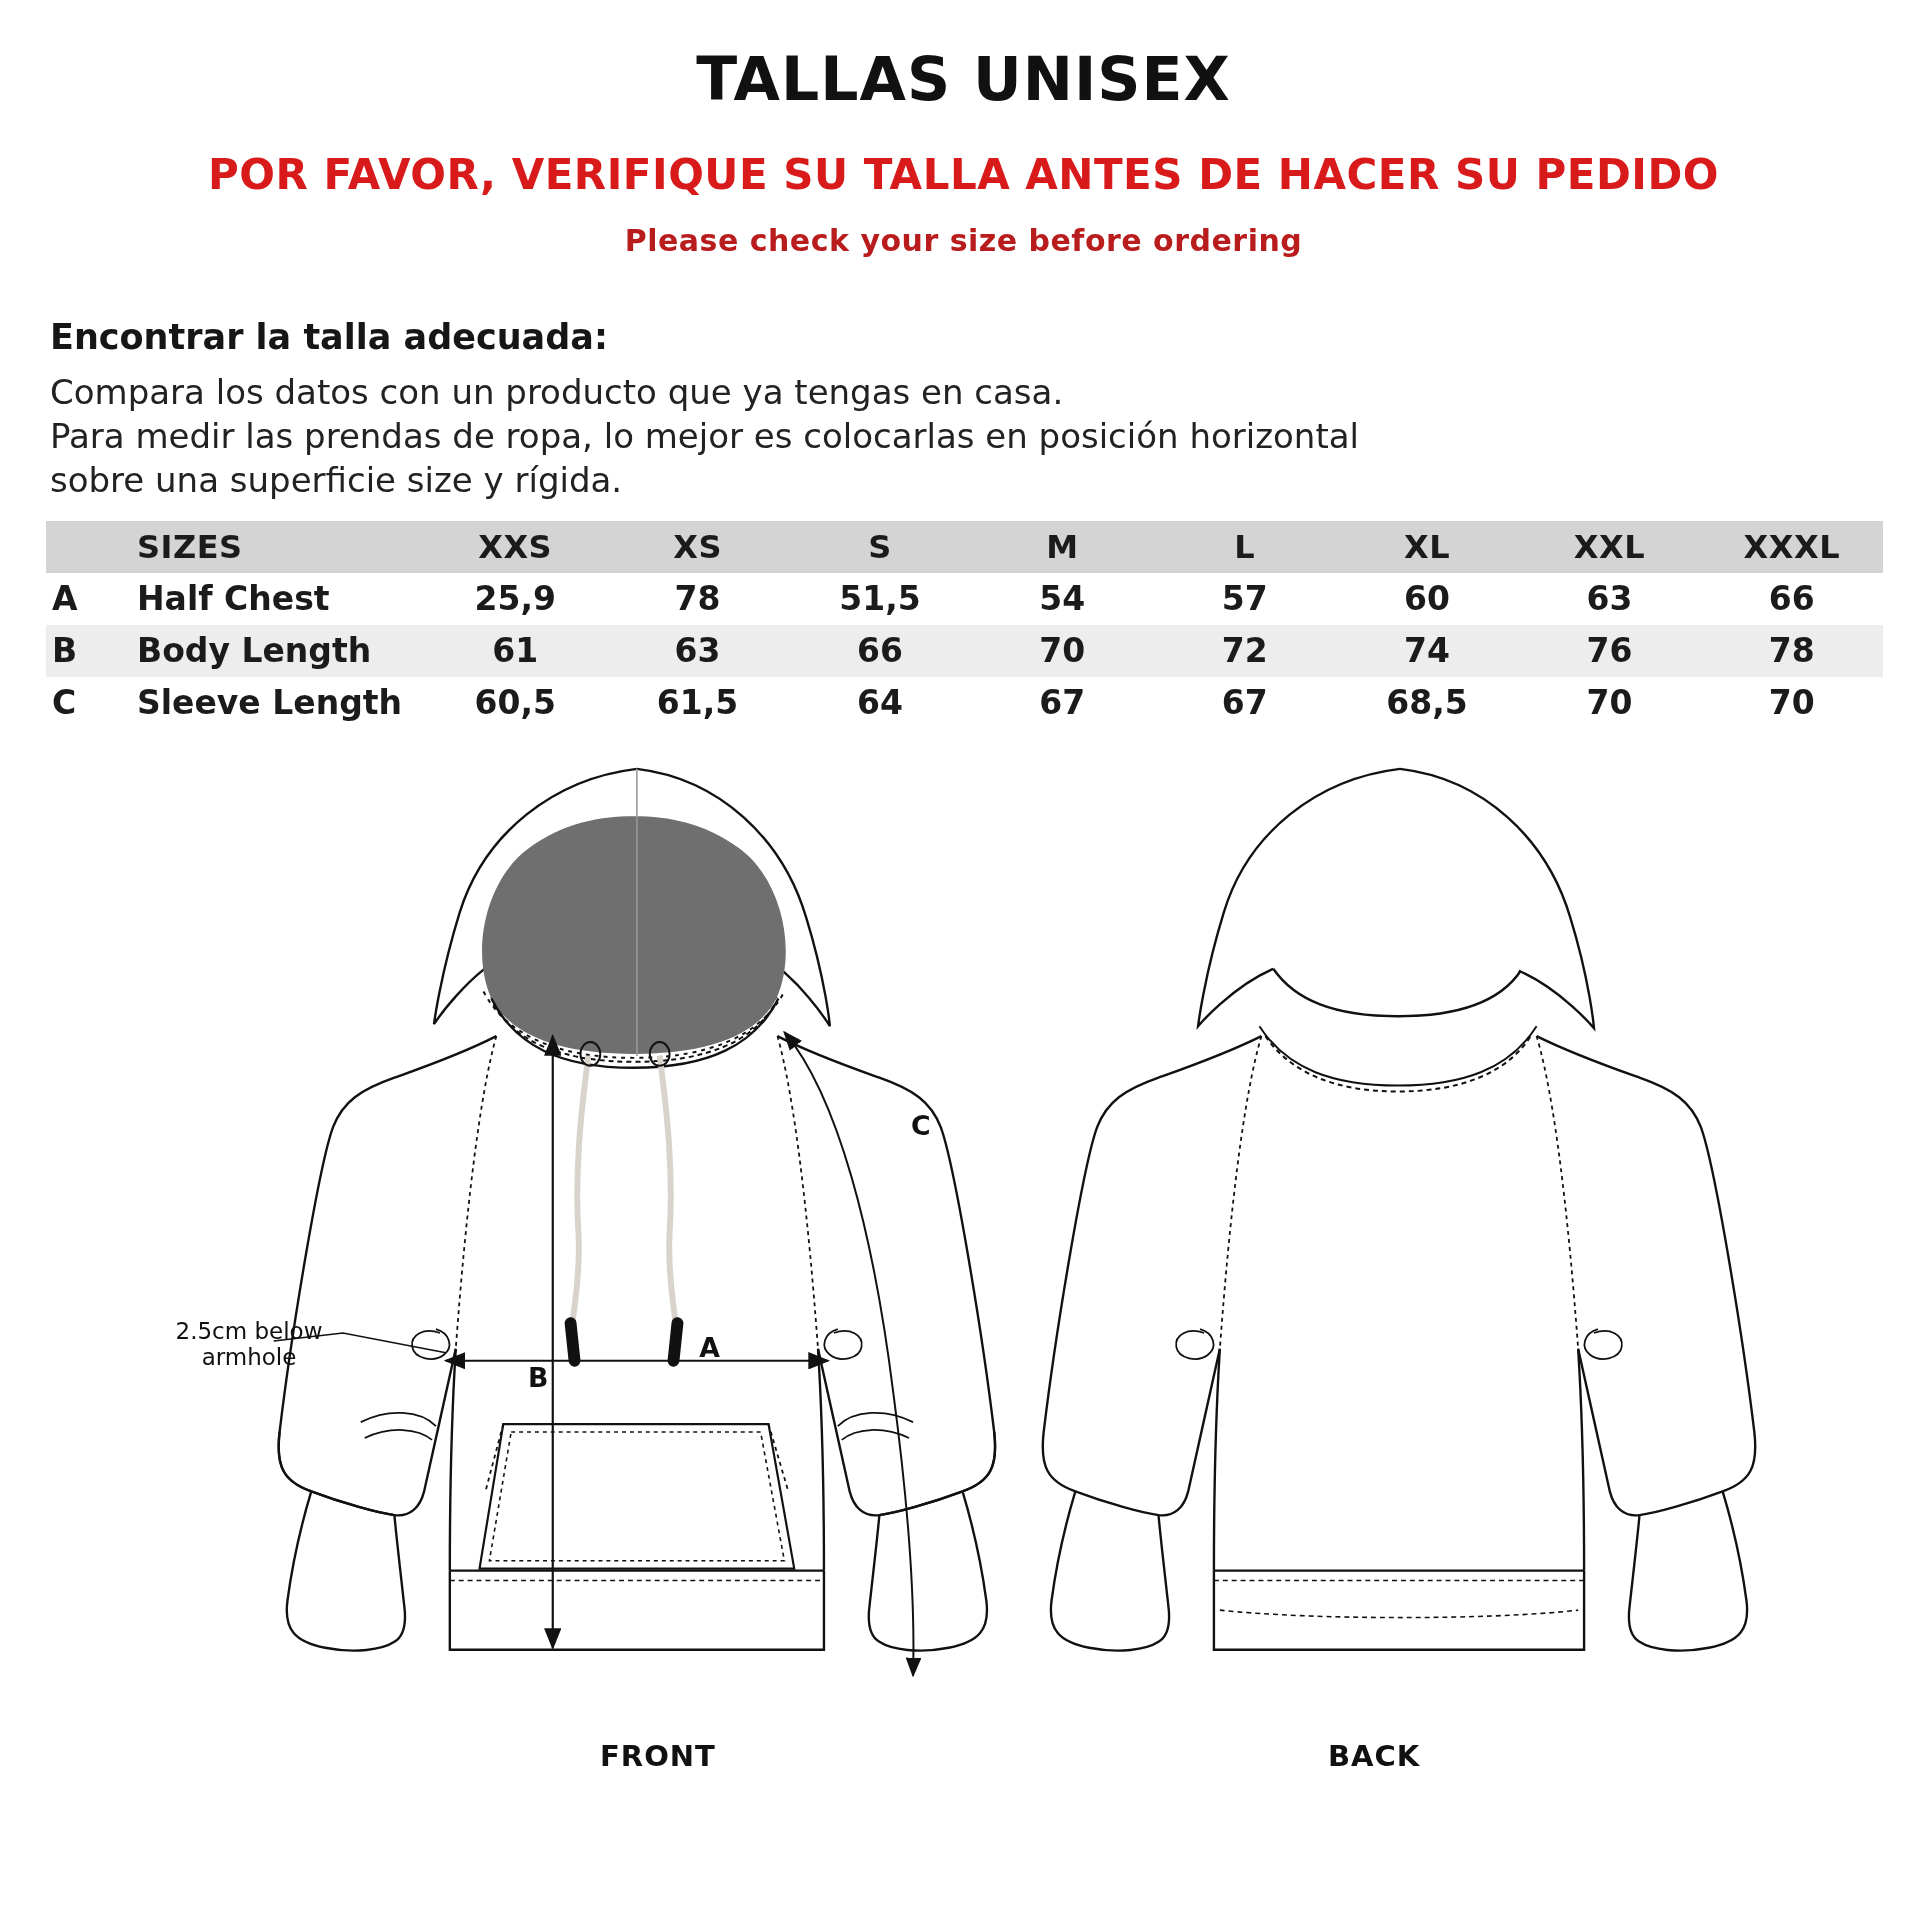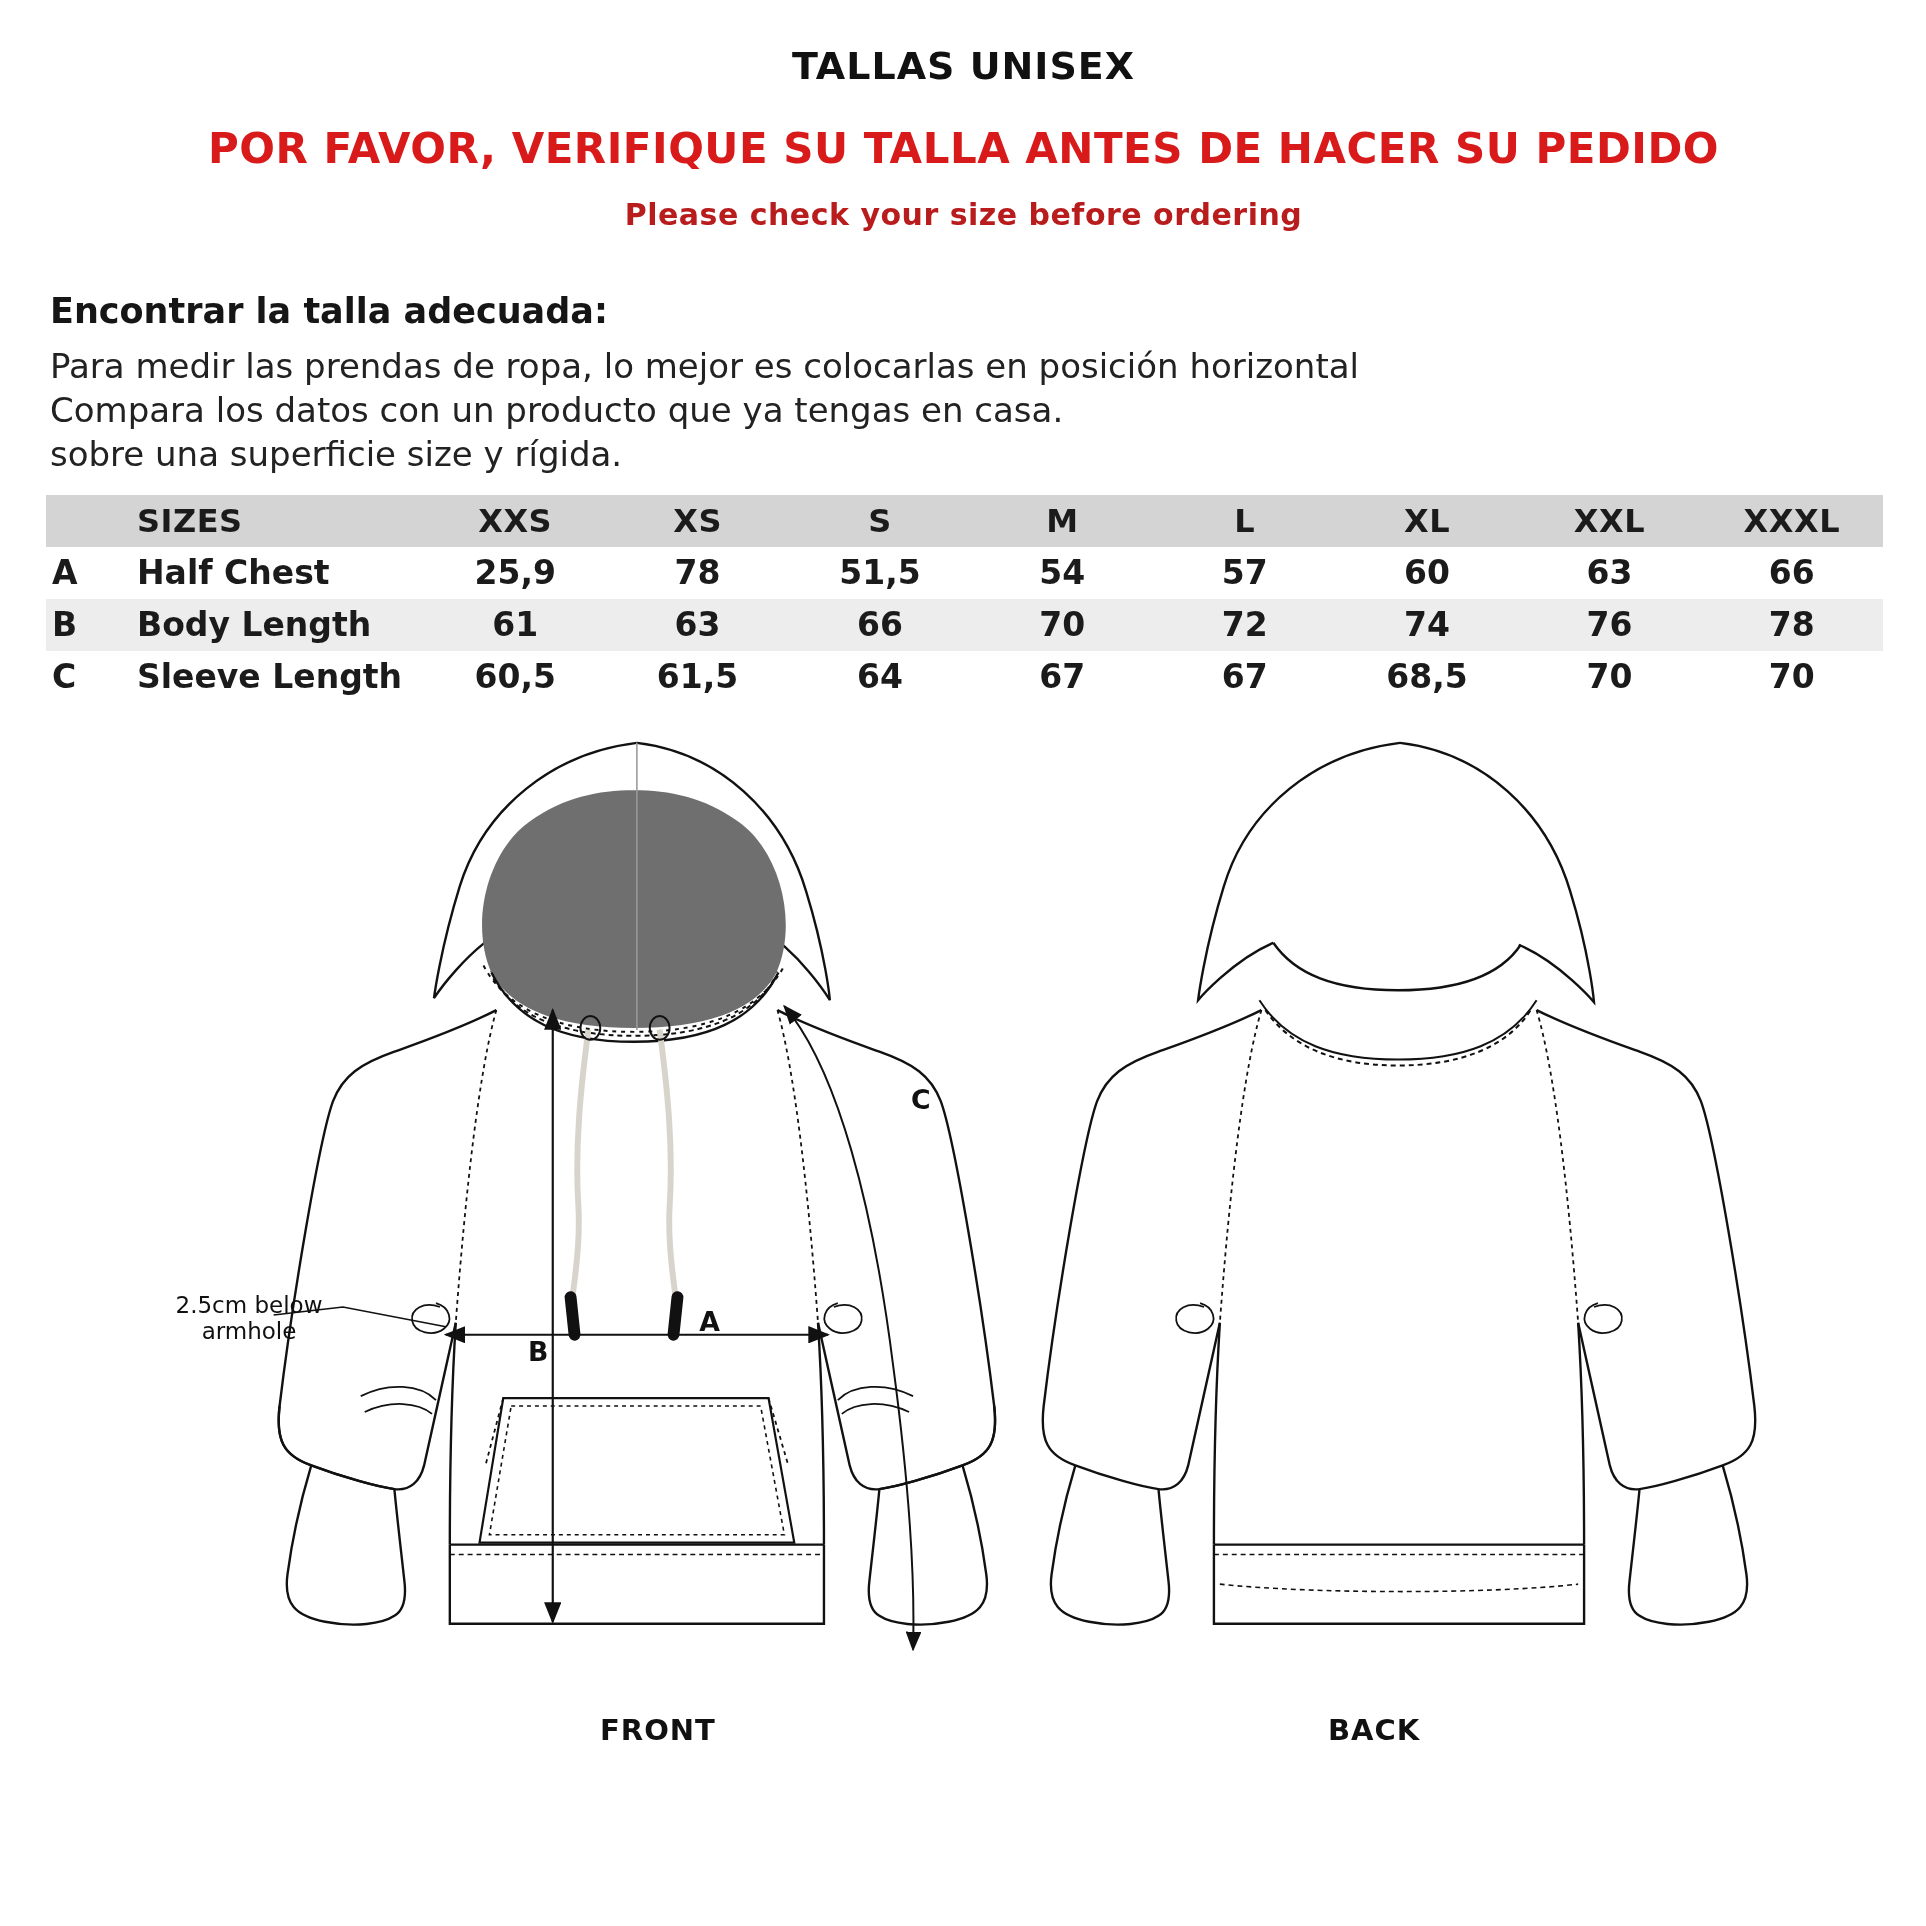--- a/index.html
+++ b/index.html
@@ -20,21 +20,21 @@
     height: 1927px;
     box-sizing: border-box;
     padding: 0 46px;
   }
 
   
   .title {
     text-align: center;
     font-family: "DejaVu Sans", sans-serif;
     font-weight: bold;
-    font-size: 38px;
+    font-size: 60px;
     letter-spacing: 1px;
     color: #111111;
     margin: 44px 0 0 0;
   }
   .subtitle-red {
     text-align: center;
     font-weight: bold;
     font-size: 42px;
     color: #d91a1a;
     letter-spacing: 0.5px;
@@ -127,22 +127,22 @@
 <body>
 
 <div class="page">
 
   <h1 class="title">TALLAS UNISEX</h1>
   <div class="subtitle-red">POR FAVOR, VERIFIQUE SU TALLA ANTES DE HACER SU PEDIDO</div>
   <div class="subtitle-grey">Please check your size before ordering</div>
 
   <div class="intro">
     <div class="intro-heading">Encontrar la talla adecuada:</div>
+    <div class="intro-line">Compara los datos con un producto que ya tengas en casa.</div>
     <div class="intro-line">Para medir las prendas de ropa, lo mejor es colocarlas en posición horizontal</div>
-    <div class="intro-line">Compara los datos con un producto que ya tengas en casa.</div>
     <div class="intro-line">sobre una superficie size y rígida.</div>
   </div>
 
   <table class="size-table">
     <thead>
       <tr>
         <th class="col-letter hdr-letter"></th>
         <th class="col-label hdr-label">SIZES</th>
         <th>XXS</th>
         <th>XS</th>

